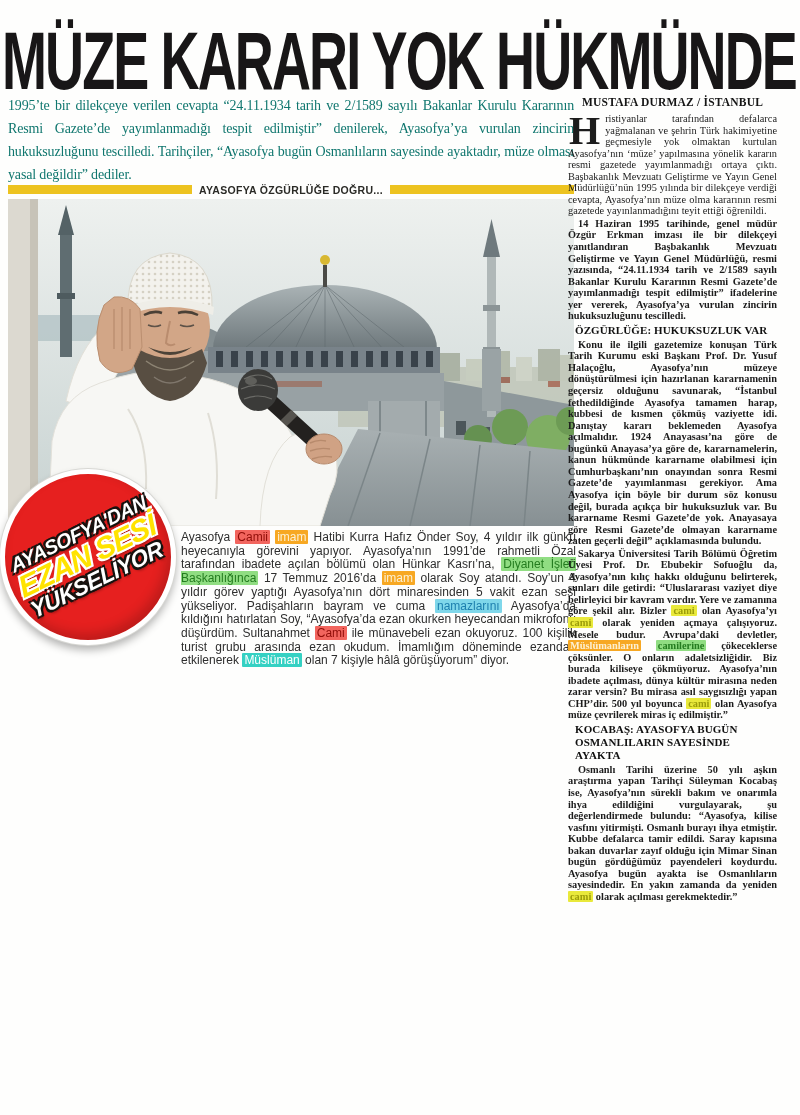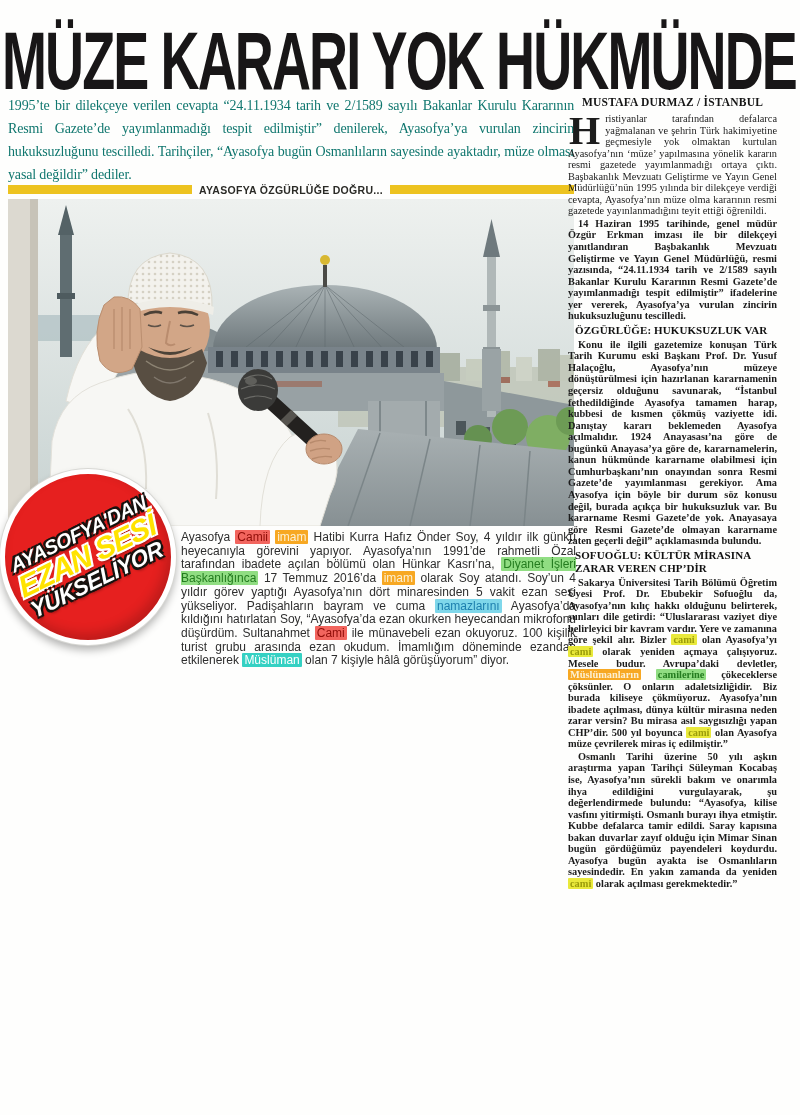--- a/index.html
+++ b/index.html
@@ -250,17 +250,17 @@
 
 <div class="abs caption"><span>Ayasofya </span><span class="hl" style="background-color: rgb(242, 101, 94); color: rgb(143, 13, 8);">Camii</span><span> </span><span class="hl" style="background-color: rgb(247, 168, 35); color: rgb(253, 240, 210);">imam</span><span> Hatibi Kurra Hafız Önder Soy, 4 yıldır ilk günkü heyecanıyla görevini yapıyor. Ayasofya’nın 1991’de rahmetli Özal tarafından ibadete açılan bölümü olan Hünkar Kasrı’na, </span><span class="hl" style="background-color: rgb(144, 221, 130); color: rgb(36, 124, 31);">Diyanet İşleri Başkanlığınca</span><span> 17 Temmuz 2016’da </span><span class="hl" style="background-color: rgb(247, 168, 35); color: rgb(253, 240, 210);">imam</span><span> olarak Soy atandı. Soy’un 4 yıldır görev yaptığı Ayasofya’nın dört minaresinden 5 vakit ezan sesi yükseliyor. Padişahların bayram ve cuma </span><span class="hl" style="background-color: rgb(127, 215, 234); color: rgb(29, 127, 174);">namazlarını</span><span> Ayasofya’da kıldığını hatırlatan Soy, “Ayasofya’da ezan okurken heyecandan mikrofonu düşürdüm. Sultanahmet </span><span class="hl" style="background-color: rgb(242, 101, 94); color: rgb(143, 13, 8);">Cami</span><span> ile münavebeli ezan okuyoruz. 100 kişilik turist grubu arasında ezan okudum. İmamlığım döneminde ezandan etkilenerek </span><span class="hl" style="background-color: rgb(53, 209, 195); color: rgb(255, 255, 255);">Müslüman</span><span> olan 7 kişiyle hâlâ görüşüyorum” diyor.</span></div>
 
 <div class="abs column">
   <div class="byline">MUSTAFA DURMAZ / İSTANBUL</div>
   <div>
       <p class="col-para"><span class="dropcap">H</span><span>ristiyanlar tarafından defalarca yağmalanan ve şehrin Türk hakimiyetine geçmesiyle yok olmaktan kurtulan Ayasofya’nın ‘müze’ yapılmasına yönelik kararın resmi gazetede yayımlanmadığı ortaya çıktı. Başbakanlık Mevzuatı Geliştirme ve Yayın Genel Müdürlüğü’nün 1995 yılında bir dilekçeye verdiği cevapta, Ayasofya’nın müze olma kararının resmi gazetede yayınlanmadığını teyit ettiği öğrenildi.</span></p>
       <p class="col-para indent"><span>14 Haziran 1995 tarihinde, genel müdür Özgür Erkman imzası ile bir dilekçeyi yanıtlandıran Başbakanlık Mevzuatı Geliştirme ve Yayın Genel Müdürlüğü, resmi yazısında, “24.11.1934 tarih ve 2/1589 sayılı Bakanlar Kurulu Kararının Resmi Gazete’de yayımlanmadığı tespit edilmiştir” ifadelerine yer vererek, Ayasofya’ya vurulan zincirin hukuksuzluğunu tescilledi.</span></p>
       <div class="col-heading">ÖZGÜRLÜĞE: HUKUKSUZLUK VAR</div>
       <p class="col-para indent"><span>Konu ile ilgili gazetemize konuşan Türk Tarih Kurumu eski Başkanı Prof. Dr. Yusuf Halaçoğlu, Ayasofya’nın müzeye dönüştürülmesi için hazırlanan kararnamenin geçersiz olduğunu savunarak, “İstanbul fethedildiğinde Ayasofya tamamen harap, kubbesi de kısmen çökmüş vaziyette idi. Danıştay kararı beklemeden Ayasofya açılmalıdır. 1924 Anayasası’na göre de bugünkü Anayasa’ya göre de, kararnamelerin, kanun hükmünde kararname olabilmesi için Cumhurbaşkanı’nın onayından sonra Resmi Gazete’de yayımlanması gerekiyor. Ama Ayasofya için böyle bir durum söz konusu değil, burada açıkça bir hukuksuzluk var. Bu kararname Resmi Gazete’de yok. Anayasaya göre Resmi Gazete’de olmayan kararname zaten geçerli değil” açıklamasında bulundu.</span></p>
-      <div class="col-heading">SOFUOĞLU: KÜLTÜR MİRASINA ZARAR VEREN CHP’DİR</div>
       <p class="col-para indent"><span>Sakarya Üniversitesi Tarih Bölümü Öğretim Üyesi  Prof. Dr. Ebubekir Sofuoğlu da, Ayasofya’nın kılıç hakkı olduğunu belirterek, şunları dile getirdi: “Uluslararası vaziyet diye belirleyici bir kavram vardır. Yere ve zamanına göre şekil alır. Bizler </span><span class="hl" style="background-color: rgb(233, 233, 59); color: rgb(155, 156, 10);">cami</span><span> olan Ayasofya’yı </span><span class="hl" style="background-color: rgb(233, 233, 59); color: rgb(155, 156, 10);">cami</span><span> olarak yeniden açmaya çalışıyoruz. Mesele budur. Avrupa’daki devletler, </span><span class="hl" style="background-color: rgb(247, 168, 35); color: rgb(253, 240, 210);">Müslümanların</span><span> </span><span class="hl" style="background-color: rgb(144, 221, 130); color: rgb(36, 124, 31);">camilerine</span><span> çökeceklerse çöksünler. O onların adaletsizliğidir. Biz burada kiliseye çökmüyoruz. Ayasofya’nın ibadete açılması, dünya kültür mirasına neden zarar versin? Bu mirasa asıl saygısızlığı yapan CHP’dir. 500 yıl boyunca </span><span class="hl" style="background-color: rgb(233, 233, 59); color: rgb(155, 156, 10);">cami</span><span> olan Ayasofya müze çevrilerek miras iç edilmiştir.”</span></p>
+      <div class="col-heading">KOCABAŞ: AYASOFYA BUGÜN OSMANLILARIN SAYESİNDE AYAKTA</div>
       <p class="col-para indent"><span>Osmanlı Tarihi üzerine 50 yılı aşkın araştırma yapan Tarihçi Süleyman Kocabaş ise, Ayasofya’nın sürekli bakım ve onarımla ihya edildiğini vurgulayarak, şu değerlendirmede bulundu: “Ayasofya, kilise vasfını yitirmişti. Osmanlı burayı ihya etmiştir. Kubbe defalarca tamir edildi. Saray kapısına bakan duvarlar zayıf olduğu için Mimar Sinan bugün gördüğümüz payendeleri koydurdu. Ayasofya bugün ayakta ise Osmanlıların sayesindedir. En yakın zamanda da yeniden </span><span class="hl" style="background-color: rgb(233, 233, 59); color: rgb(155, 156, 10);">cami</span><span> olarak açılması gerekmektedir.”</span></p>
     </div>
 </div>
 
 </body></html>

